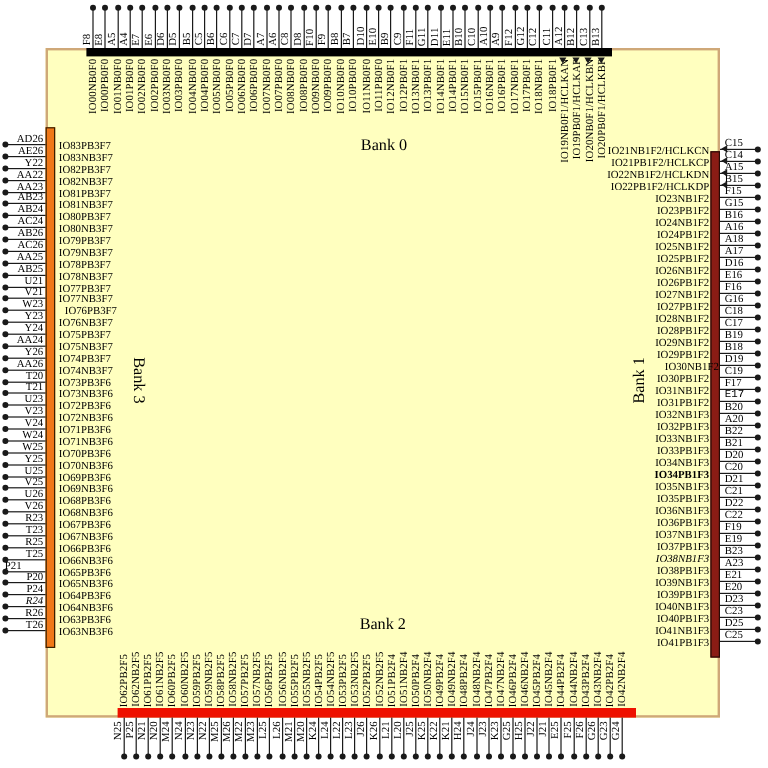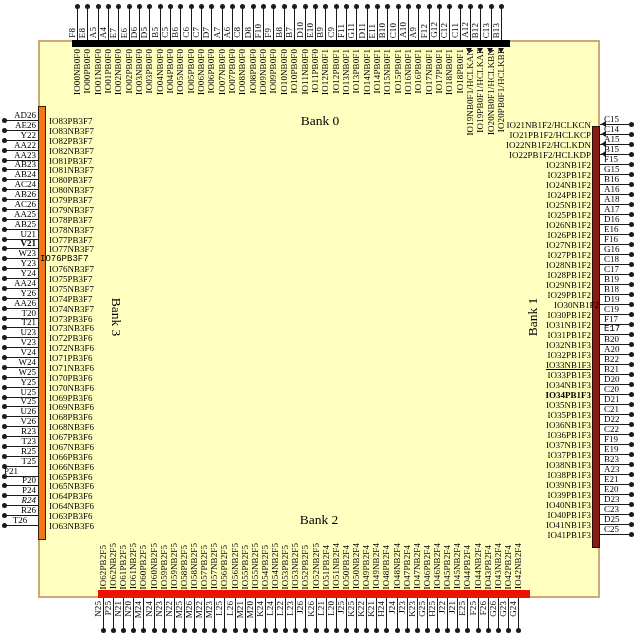--- a/index.html
+++ b/index.html
@@ -423,26 +423,26 @@
       <div class="wire" style="left: 5px; top: 228.658px; width: 33px; height: 1px;"></div>
       <div class="dot" style="left: 2px; top: 226.658px;"></div>
       <div class="htext" style="left: 4px; top: 218.658px; width: 32px; text-align: right;">AB25</div>
       <div class="htext" style="left: 49px; top: 224.658px;">IO78NB3F7</div>
       <div class="wire" style="left: 5px; top: 238.536px; width: 33px; height: 1px;"></div>
       <div class="dot" style="left: 2px; top: 236.536px;"></div>
       <div class="htext" style="left: 4px; top: 228.536px; width: 32px; text-align: right;">U21</div>
       <div class="htext" style="left: 49px; top: 234.536px;">IO77PB3F7</div>
       <div class="wire" style="left: 5px; top: 248.414px; width: 33px; height: 1px;"></div>
       <div class="dot" style="left: 2px; top: 246.414px;"></div>
-      <div class="htext" style="left: 4px; top: 238.414px; width: 32px; text-align: right; font-weight: bold;">V21</div>
+      <div class="htext" style="left: 4px; top: 238.414px; width: 32px; text-align: right;">V21</div>
       <div class="htext" style="left: 49px; top: 244.414px;">IO77NB3F7</div>
       <div class="wire" style="left: 5px; top: 258.292px; width: 33px; height: 1px;"></div>
       <div class="dot" style="left: 2px; top: 256.292px;"></div>
       <div class="htext" style="left: 4px; top: 248.292px; width: 32px; text-align: right;">W23</div>
-      <div class="htext" style="left: 40px; top: 254.292px; font-family: Liberation Mono, monospace;">IO76PB3F7</div>
+      <div class="htext" style="left: 54px; top: 254.292px;">IO76PB3F7</div>
       <div class="wire" style="left: 5px; top: 268.17px; width: 33px; height: 1px;"></div>
       <div class="dot" style="left: 2px; top: 266.17px;"></div>
       <div class="htext" style="left: 4px; top: 258.17px; width: 32px; text-align: right;">Y23</div>
       <div class="htext" style="left: 49px; top: 264.17px;">IO76NB3F7</div>
       <div class="wire" style="left: 5px; top: 278.048px; width: 33px; height: 1px;"></div>
       <div class="dot" style="left: 2px; top: 276.048px;"></div>
       <div class="htext" style="left: 4px; top: 268.048px; width: 32px; text-align: right;">Y24</div>
       <div class="htext" style="left: 49px; top: 274.048px;">IO75PB3F7</div>
       <div class="wire" style="left: 5px; top: 287.926px; width: 33px; height: 1px;"></div>
       <div class="dot" style="left: 2px; top: 285.926px;"></div>
@@ -535,21 +535,21 @@
       <div class="wire" style="left: 5px; top: 505.242px; width: 33px; height: 1px;"></div>
       <div class="dot" style="left: 2px; top: 503.242px;"></div>
       <div class="htext" style="left: 4px; top: 495.242px; width: 32px; text-align: right; font-style: italic;">R24</div>
       <div class="htext" style="left: 49px; top: 501.242px;">IO64NB3F6</div>
       <div class="wire" style="left: 5px; top: 515.12px; width: 33px; height: 1px;"></div>
       <div class="dot" style="left: 2px; top: 513.12px;"></div>
       <div class="htext" style="left: 4px; top: 505.12px; width: 32px; text-align: right;">R26</div>
       <div class="htext" style="left: 49px; top: 511.12px;">IO63PB3F6</div>
       <div class="wire" style="left: 5px; top: 524.998px; width: 33px; height: 1px;"></div>
       <div class="dot" style="left: 2px; top: 522.998px;"></div>
-      <div class="htext" style="left: 4px; top: 514.998px; width: 32px; text-align: center;">T26</div>
+      <div class="htext" style="left: 4px; top: 514.998px; width: 32px; text-align: right;">T26</div>
       <div class="htext" style="left: 49px; top: 520.998px;">IO63NB3F6</div>
       <div class="wire" style="left: 600px; top: 124px; width: 31px; height: 1px;"></div>
       <div class="dot" style="left: 629px; top: 122px;"></div>
       <div class="htext" style="left: 604px; top: 114px; width: 32px;">C15</div>
       <div class="htext" style="right: 49px; top: 120px; text-align: right;">IO21NB1F2/HCLKCN</div>
       <div class="arrow-l" style="left: 601px; top: 120.5px;"></div>
       <div class="wire" style="left: 600px; top: 134px; width: 31px; height: 1px;"></div>
       <div class="dot" style="left: 629px; top: 132px;"></div>
       <div class="htext" style="left: 604px; top: 124px; width: 32px;">C14</div>
       <div class="htext" style="right: 49px; top: 130px; text-align: right;">IO21PB1F2/HCLKCP</div>
@@ -640,21 +640,21 @@
       <div class="dot" style="left: 629px; top: 342px;"></div>
       <div class="htext" style="left: 604px; top: 334px; width: 32px;">B20</div>
       <div class="htext" style="right: 49px; top: 340px; text-align: right;">IO32NB1F3</div>
       <div class="wire" style="left: 600px; top: 354px; width: 31px; height: 1px;"></div>
       <div class="dot" style="left: 629px; top: 352px;"></div>
       <div class="htext" style="left: 604px; top: 344px; width: 32px;">A20</div>
       <div class="htext" style="right: 49px; top: 350px; text-align: right;">IO32PB1F3</div>
       <div class="wire" style="left: 600px; top: 364px; width: 31px; height: 1px;"></div>
       <div class="dot" style="left: 629px; top: 362px;"></div>
       <div class="htext" style="left: 604px; top: 354px; width: 32px;">B22</div>
-      <div class="htext" style="right: 49px; top: 360px; text-align: right; text-decoration: underline;">IO33NB1F3</div>
+      <div class="htext" style="right: 49px; top: 360px; text-align: right;">IO33NB1F3</div>
       <div class="wire" style="left: 600px; top: 374px; width: 31px; height: 1px;"></div>
       <div class="dot" style="left: 629px; top: 372px;"></div>
       <div class="htext" style="left: 604px; top: 364px; width: 32px;">B21</div>
       <div class="htext" style="right: 49px; top: 370px; text-align: right;">IO33PB1F3</div>
       <div class="wire" style="left: 600px; top: 384px; width: 31px; height: 1px;"></div>
       <div class="dot" style="left: 629px; top: 382px;"></div>
       <div class="htext" style="left: 604px; top: 374px; width: 32px;">D20</div>
       <div class="htext" style="right: 49px; top: 380px; text-align: right;">IO34NB1F3</div>
       <div class="wire" style="left: 600px; top: 394px; width: 31px; height: 1px;"></div>
       <div class="dot" style="left: 629px; top: 392px;"></div>
@@ -680,21 +680,21 @@
       <div class="dot" style="left: 629px; top: 442px;"></div>
       <div class="htext" style="left: 604px; top: 434px; width: 32px;">F19</div>
       <div class="htext" style="right: 49px; top: 440px; text-align: right;">IO37NB1F3</div>
       <div class="wire" style="left: 600px; top: 454px; width: 31px; height: 1px;"></div>
       <div class="dot" style="left: 629px; top: 452px;"></div>
       <div class="htext" style="left: 604px; top: 444px; width: 32px;">E19</div>
       <div class="htext" style="right: 49px; top: 450px; text-align: right;">IO37PB1F3</div>
       <div class="wire" style="left: 600px; top: 464px; width: 31px; height: 1px;"></div>
       <div class="dot" style="left: 629px; top: 462px;"></div>
       <div class="htext" style="left: 604px; top: 454px; width: 32px;">B23</div>
-      <div class="htext" style="right: 49px; top: 460px; text-align: right;">IO38NB1F3</div>
+      <div class="htext" style="right: 49px; top: 460px; text-align: right; font-style: italic;">IO38NB1F3</div>
       <div class="wire" style="left: 600px; top: 474px; width: 31px; height: 1px;"></div>
       <div class="dot" style="left: 629px; top: 472px;"></div>
       <div class="htext" style="left: 604px; top: 464px; width: 32px;">A23</div>
       <div class="htext" style="right: 49px; top: 470px; text-align: right;">IO38PB1F3</div>
       <div class="wire" style="left: 600px; top: 484px; width: 31px; height: 1px;"></div>
       <div class="dot" style="left: 629px; top: 482px;"></div>
       <div class="htext" style="left: 604px; top: 474px; width: 32px;">E21</div>
       <div class="htext" style="right: 49px; top: 480px; text-align: right;">IO39NB1F3</div>
       <div class="wire" style="left: 600px; top: 494px; width: 31px; height: 1px;"></div>
       <div class="dot" style="left: 629px; top: 492px;"></div>

